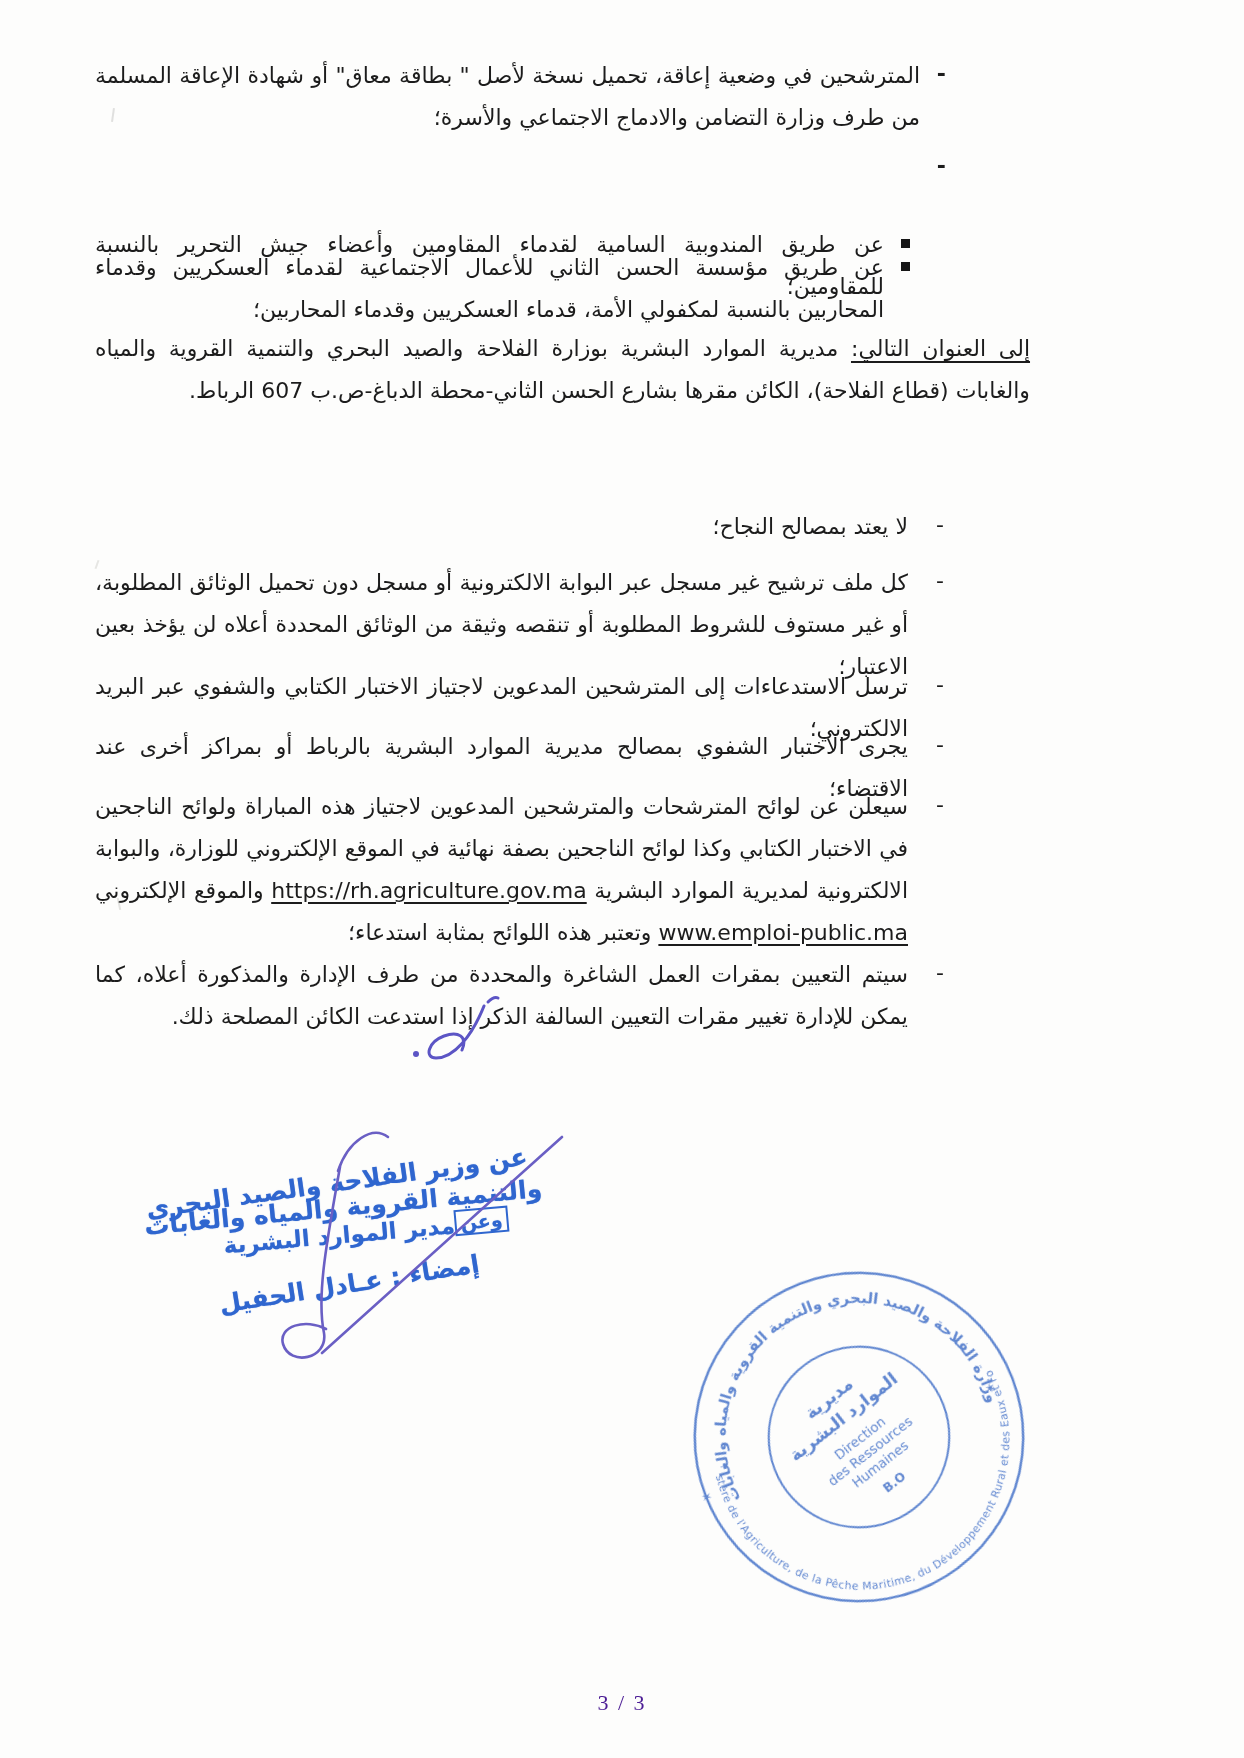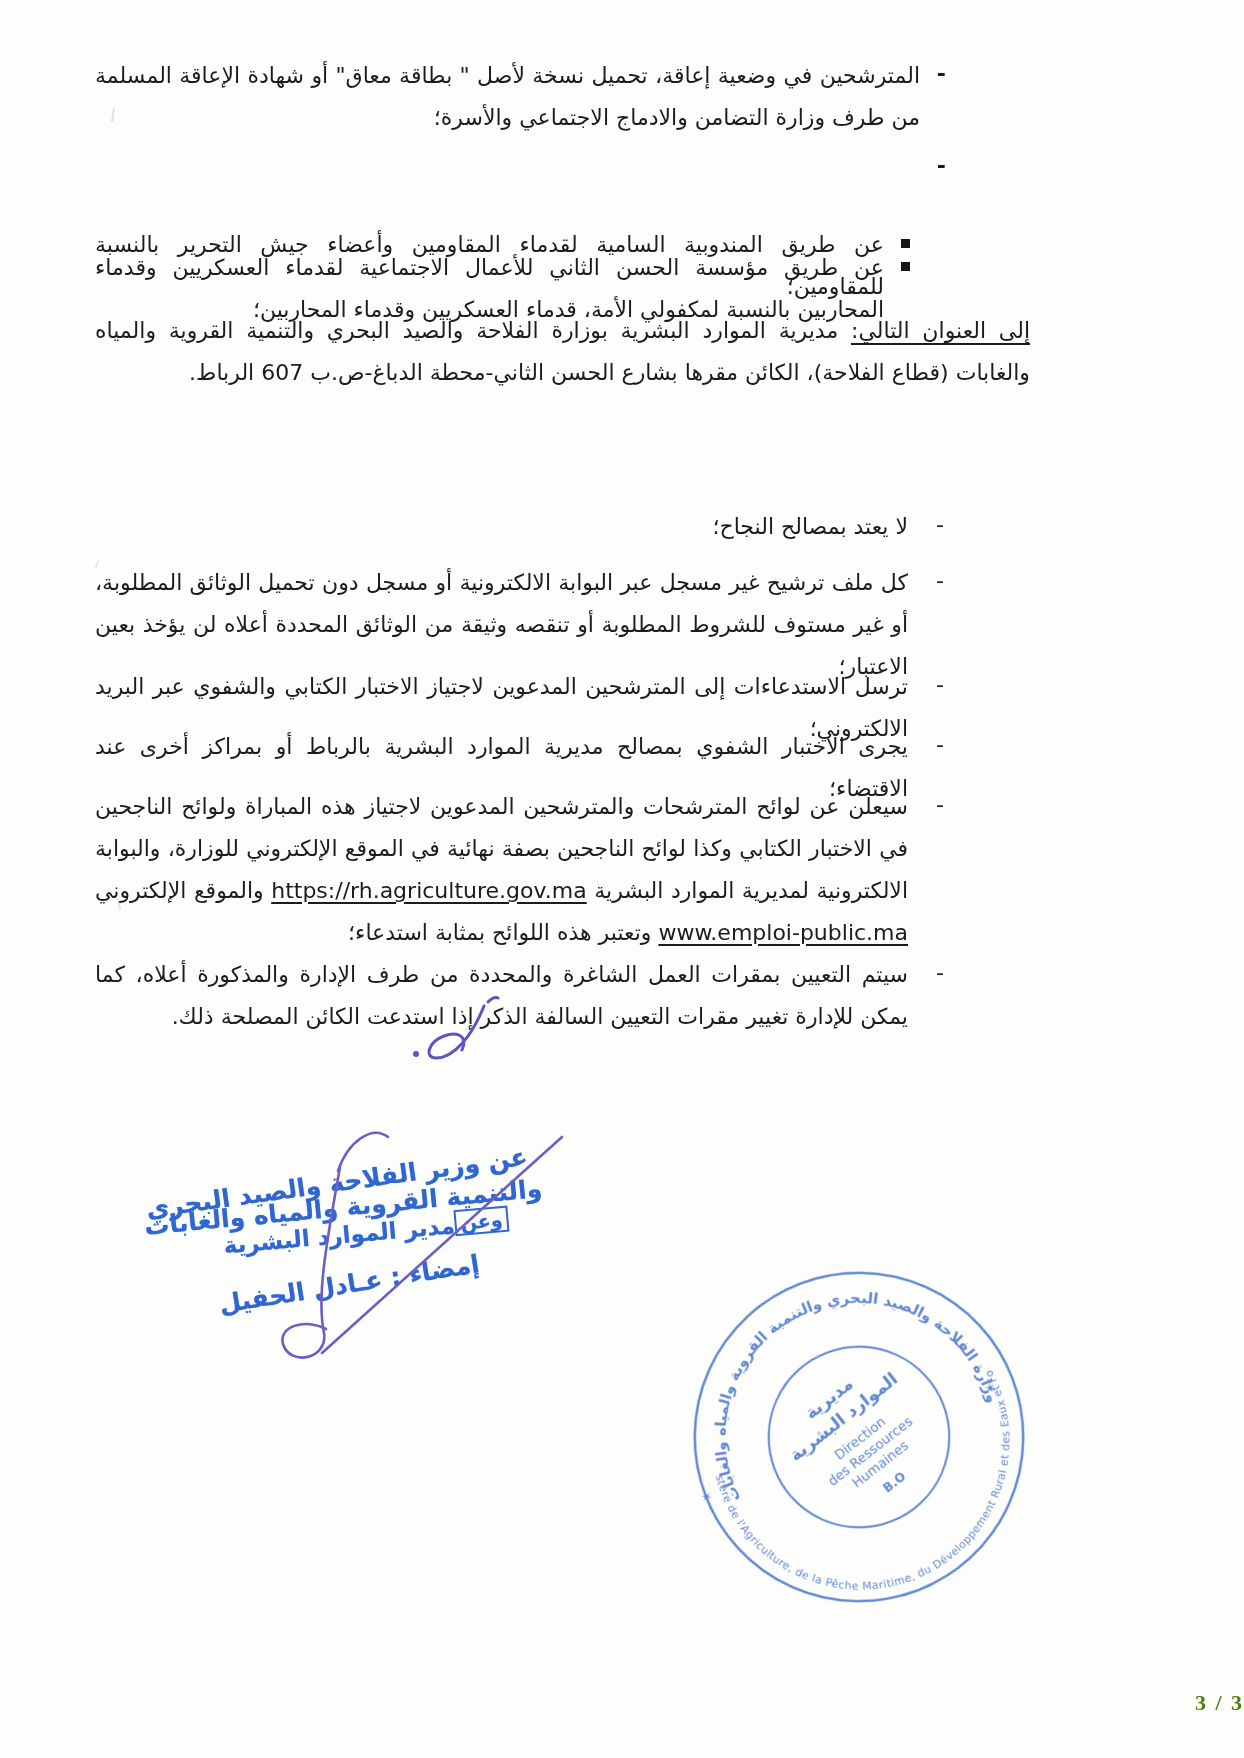--- a/index.html
+++ b/index.html
@@ -27,22 +27,22 @@
   }
   .note { padding-right:122px; }
   .note .mk { position:absolute; right:86px; top:-2px; }
   .b { font-weight:normal; }
   .u { text-decoration:underline; text-decoration-thickness:2px; text-underline-offset:5px; }
   .heading { font-size:23px; font-weight:bold; }
   .heading .diamond { font-size:20px; margin-left:10px; text-decoration:none; display:inline-block; }
   .lnk { direction:ltr; unicode-bidi:isolate; display:inline; text-decoration:underline; text-decoration-thickness:1.6px; text-underline-offset:4px; }
   .footer {
     position:absolute; left:0; bottom:42px; width:100%;
-    font-size:22px; font-weight:bold;
-    font-family:"Liberation Serif", serif; letter-spacing:2px; color:#4d7c0f;
+    text-align:center; font-size:22px; font-weight:normal;
+    font-family:"Liberation Serif", serif; letter-spacing:2px; color:#4c1d95;
   }
   
   .sig {
     position:absolute; left:148px; top:1168px; width:390px;
     transform:rotate(-7deg);
     color:#2f66cf; text-align:center;
     font-weight:bold; text-shadow:0 0 1px rgba(47,102,207,.55);
   }
   .sig .l { white-space:nowrap; }
   .sig .l1 { font-size:25px; transform:rotate(-1deg); }
@@ -77,21 +77,21 @@
     <div class="block sub" style="top:224px">
       <span class="sq"></span>
       <span>عن طريق المندوبية السامية لقدماء المقاومين وأعضاء جيش التحرير بالنسبة للمقاومين؛</span>
     </div>
 
     <div class="block sub" style="top:247px">
       <span class="sq"></span>
       <span>عن طريق مؤسسة الحسن الثاني للأعمال الاجتماعية لقدماء العسكريين وقدماء المحاربين بالنسبة لمكفولي الأمة، قدماء العسكريين وقدماء المحاربين؛</span>
     </div>
 
-    <div class="block" style="top:310px">
+    <div class="block" style="top:328px">
       <span class="b u">إلى العنوان التالي:</span><span> مديرية الموارد البشرية بوزارة الفلاحة والصيد البحري والتنمية القروية والمياه والغابات (قطاع الفلاحة)، الكائن مقرها بشارع الحسن الثاني-محطة الدباغ-ص.ب 607 الرباط.</span>
     </div>
 
 
     <div class="block note" style="top:506px">
       <span class="mk">-</span>
       <span>لا يعتد بمصالح النجاح؛</span>
     </div>
 
     <div class="block note" style="top:562px">

